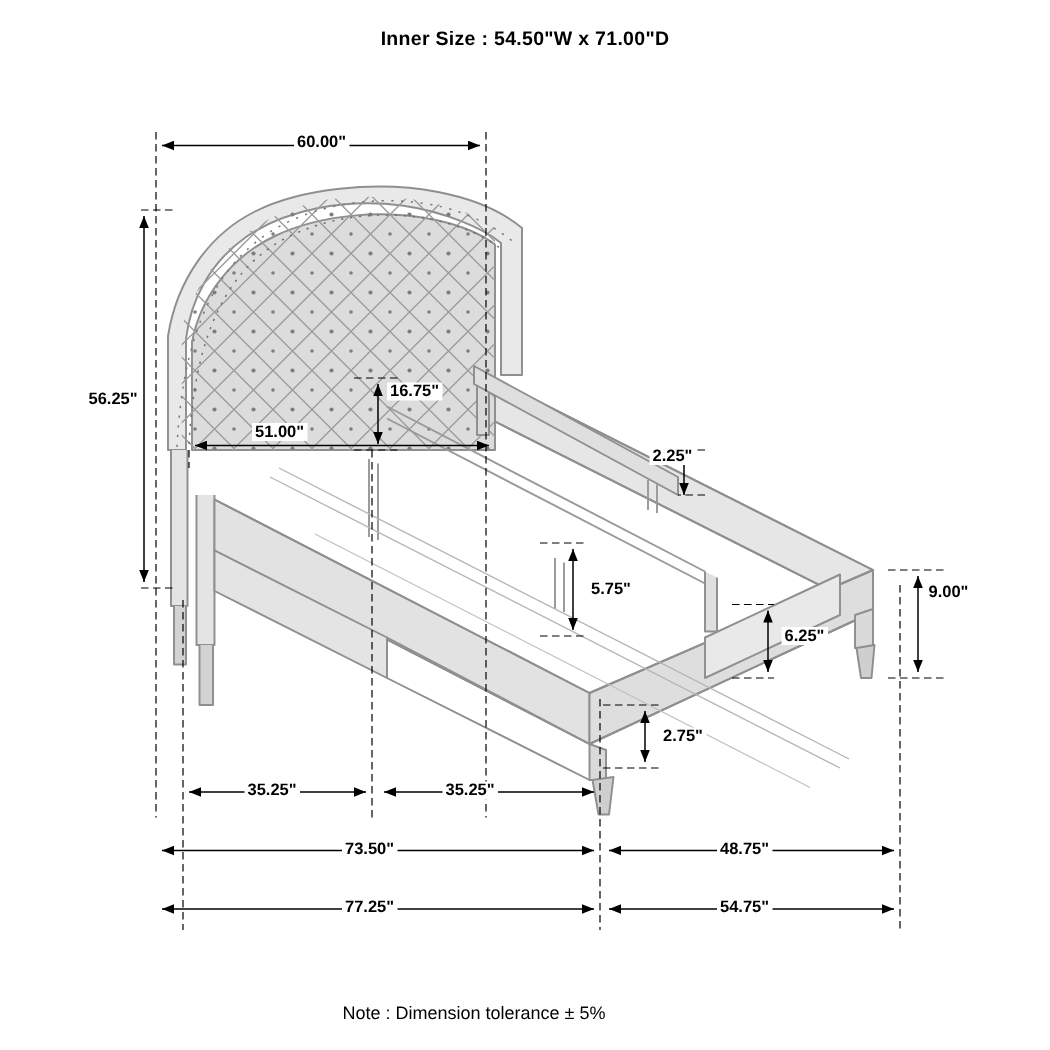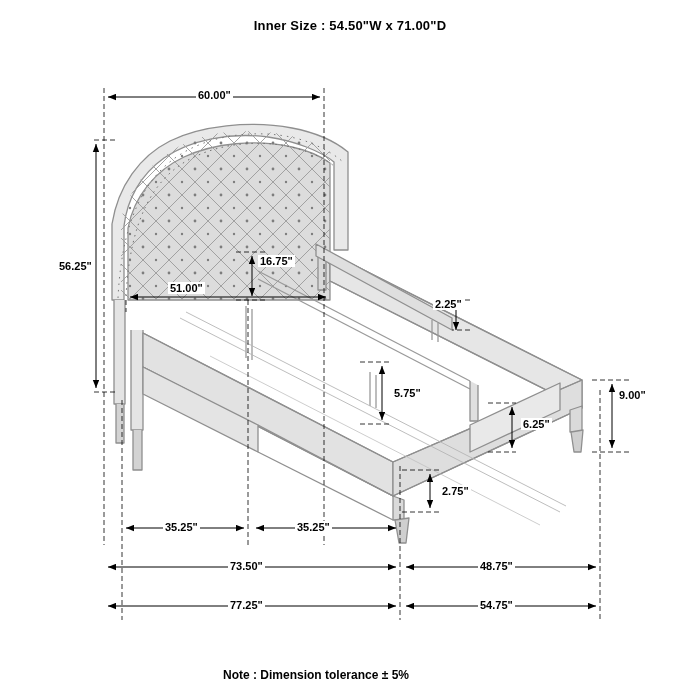--- a/index.html
+++ b/index.html
@@ -30,21 +30,21 @@
     font-weight: bold;
     letter-spacing: 0.2px;
   }
   .note {
     position: absolute;
     top: 668px;
     left: 0;
     width: 632px;
     text-align: center;
     font-size: 12px;
-    font-weight: bold;
+    font-weight: normal;
   }
   #drawing {
     position: absolute;
     top: 0;
     left: 0;
   }
   .dim-label {
     position: absolute;
     font-size: 11px;
     font-weight: bold;

